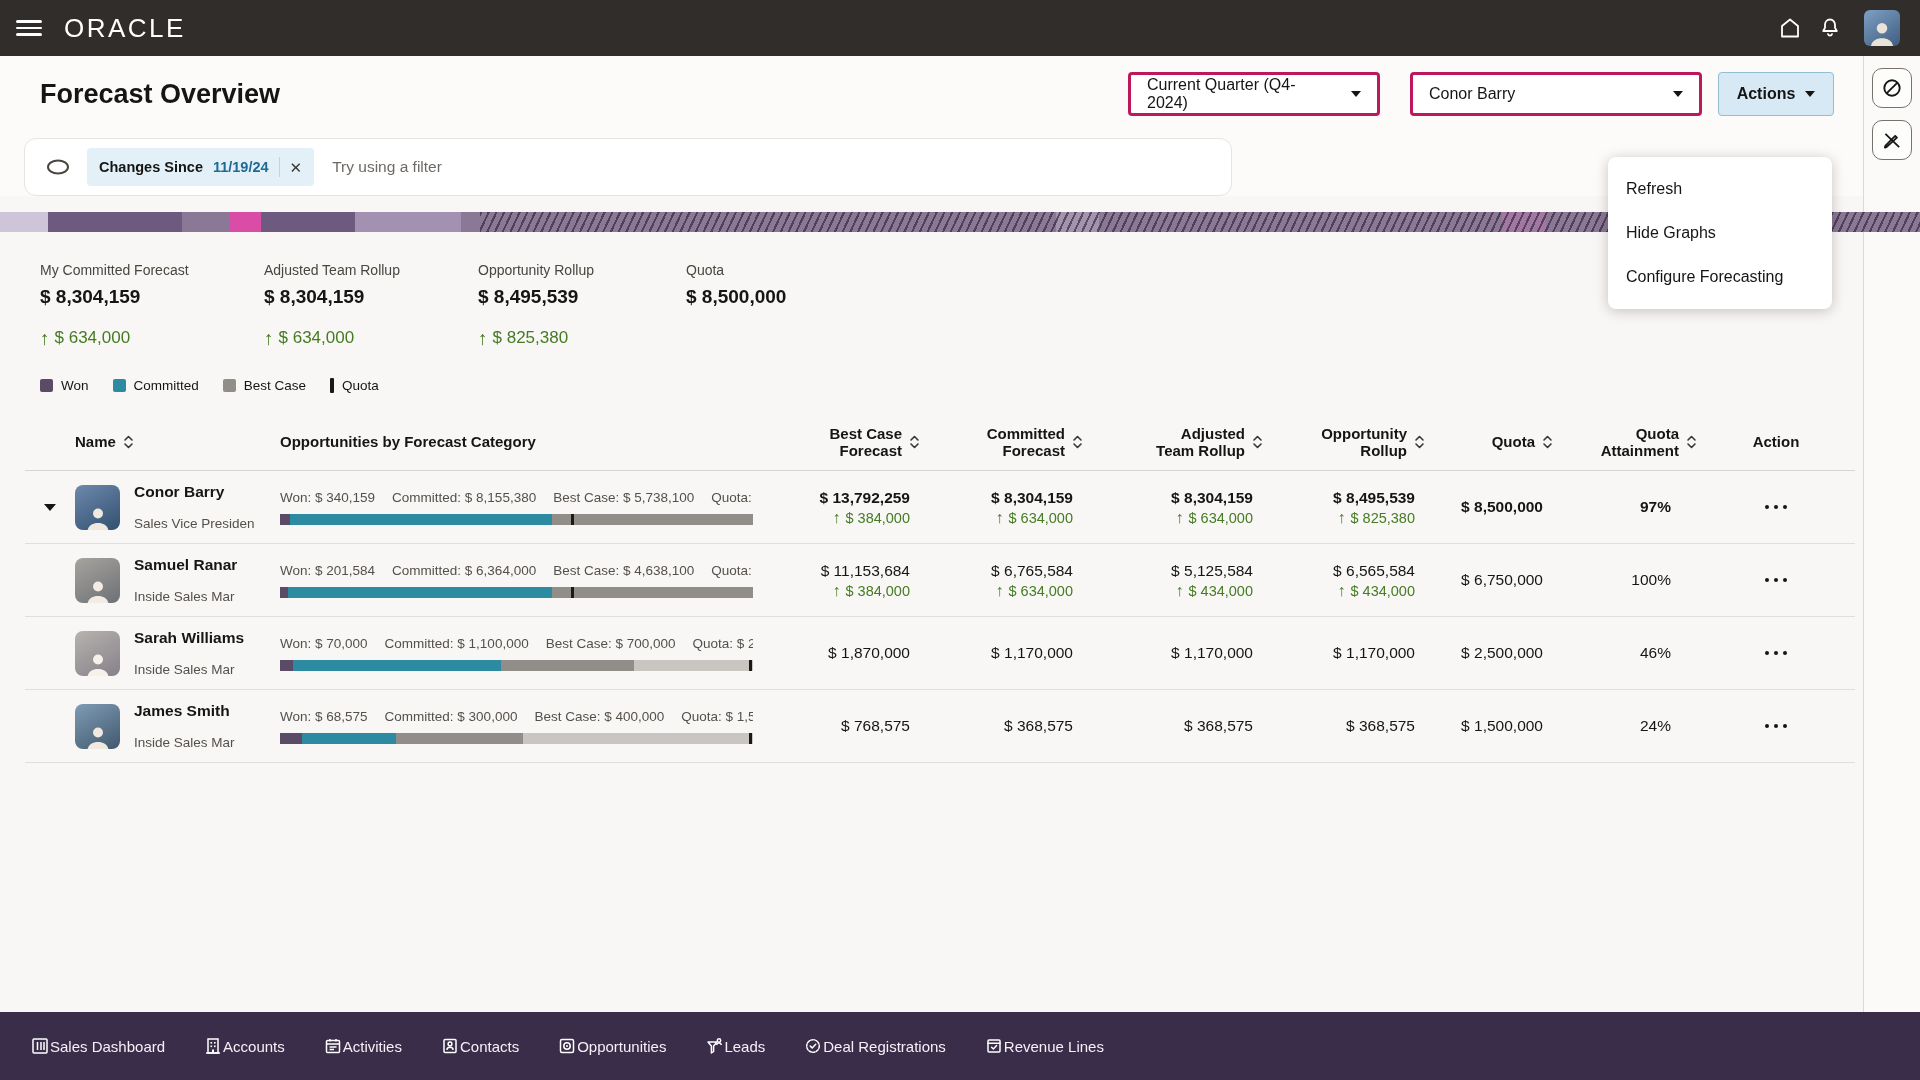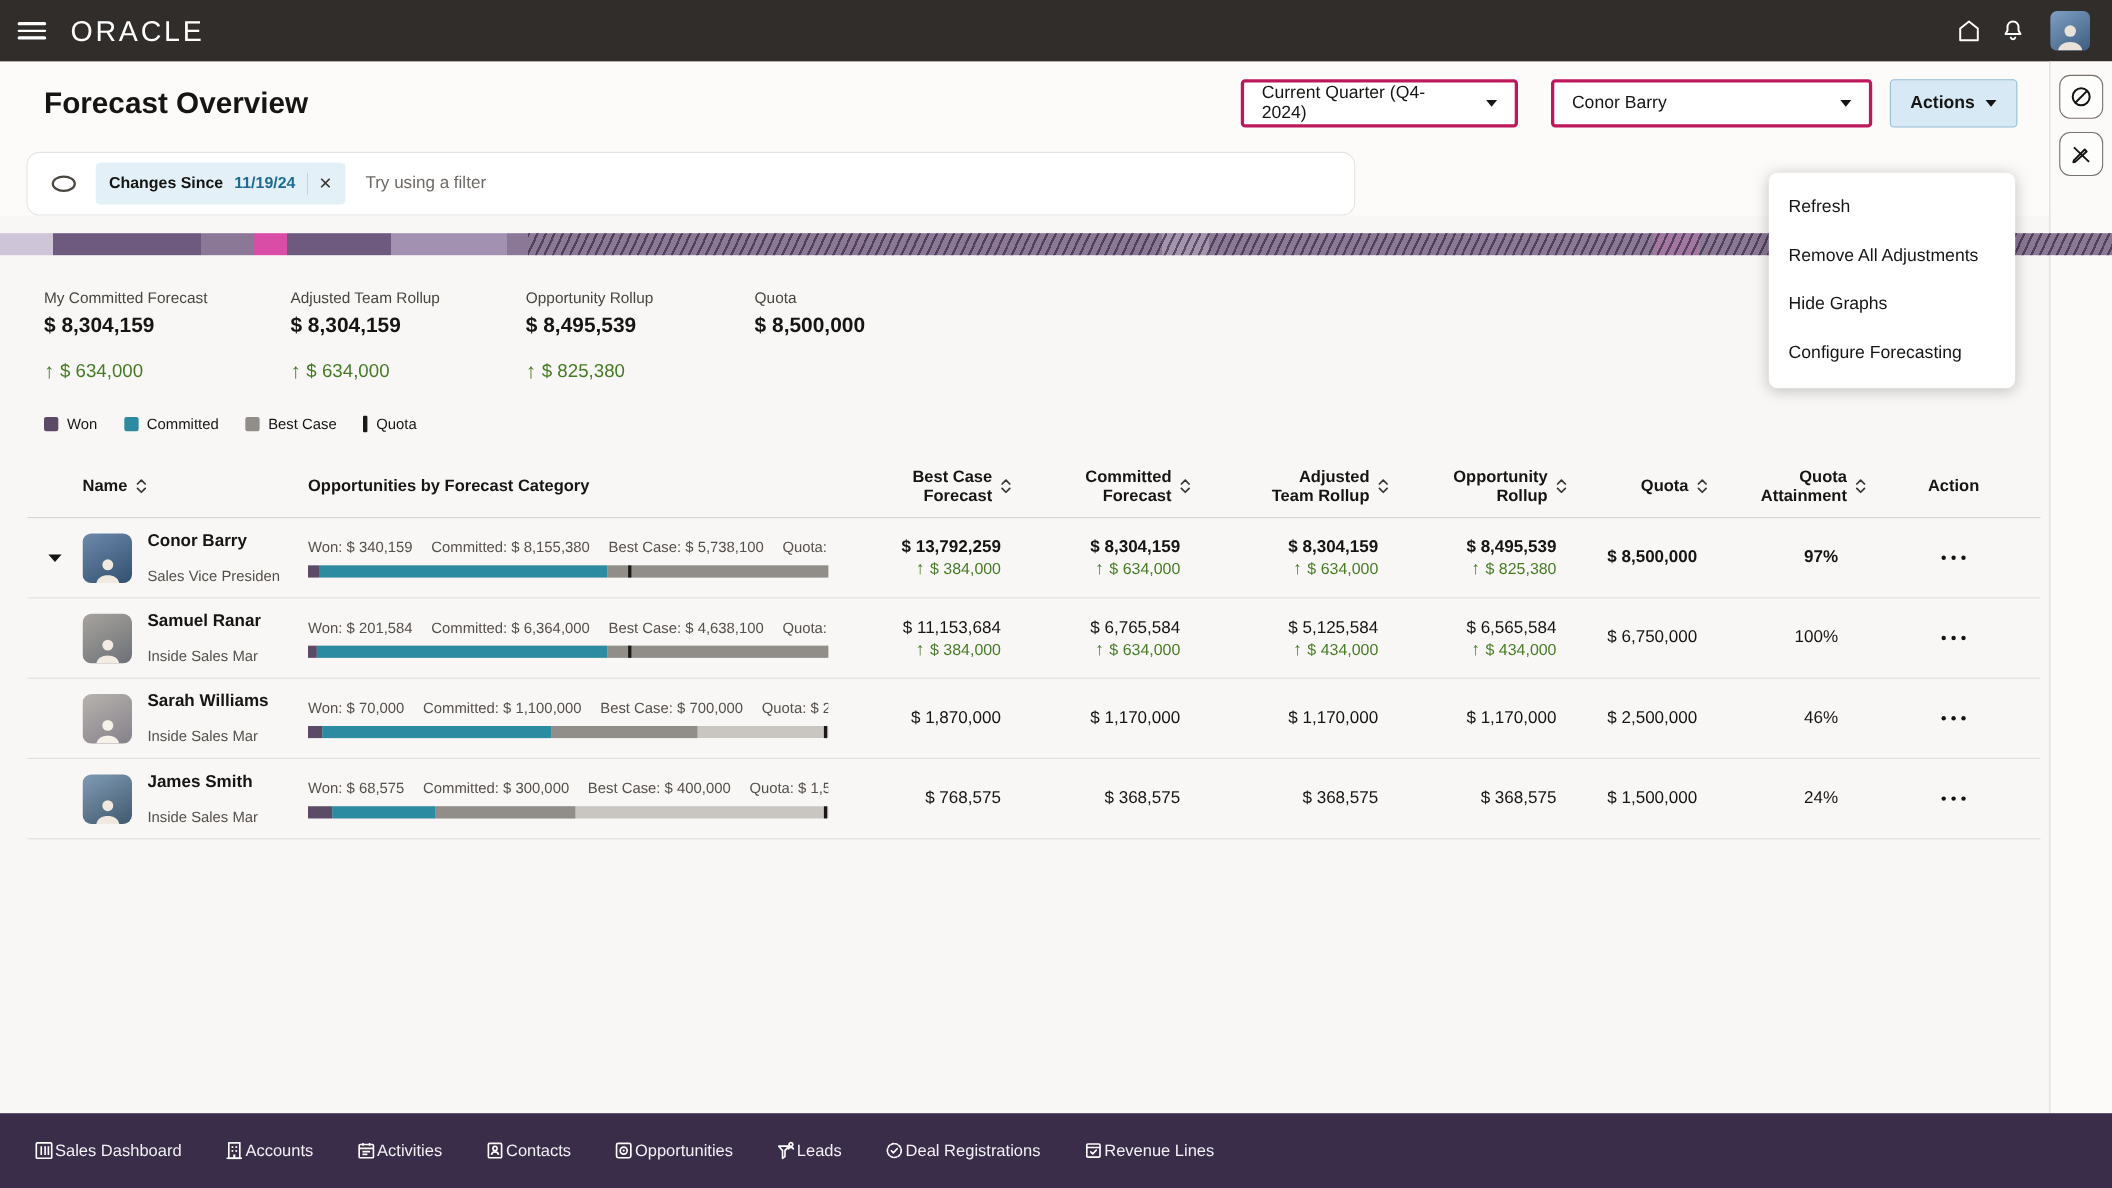--- a/index.html
+++ b/index.html
@@ -194,21 +194,20 @@
   <div class="rail-btn">
     <svg width="22" height="22" viewBox="0 0 20 20" fill="none" stroke="#161513" stroke-width="1.6" stroke-linejoin="round">
         <path d="M5 16.5l-1.5.4.4-1.6 9-9 1.6 1.6z"></path>
         <line x1="4" y1="4.5" x2="16.5" y2="16.5"></line>
       </svg>
   </div>
 </aside>
 
 <div class="actions-menu">
   <div class="mi">Refresh</div>
-  <div class="mi">Remove All Adjustments</div>
   <div class="mi">Hide Graphs</div>
   <div class="mi">Configure Forecasting</div>
 </div>
 
 <main class="content">
 
   <div class="metrics">
     <div class="metric">
       <div class="metric-label">My Committed Forecast</div>
       <div class="metric-value">$ 8,304,159</div>

